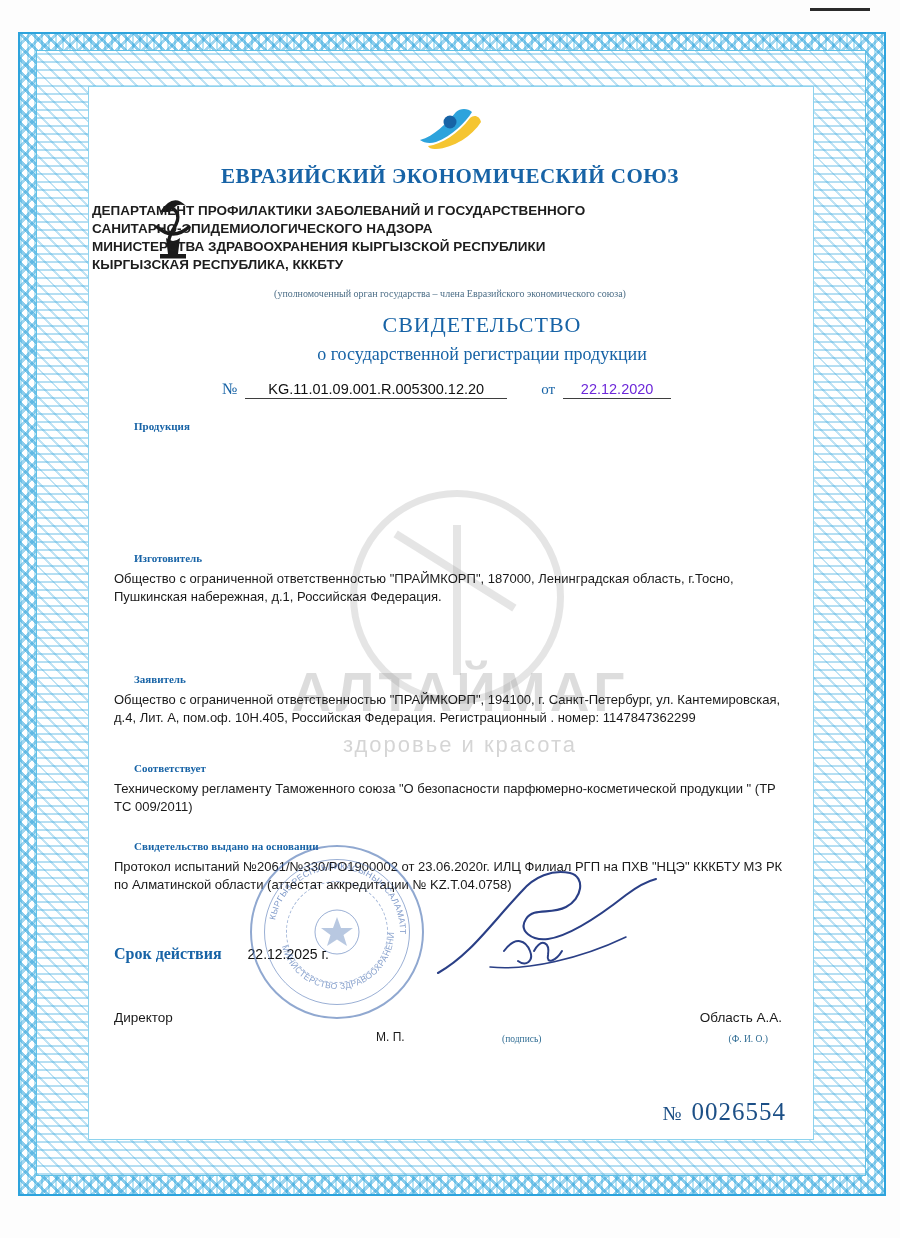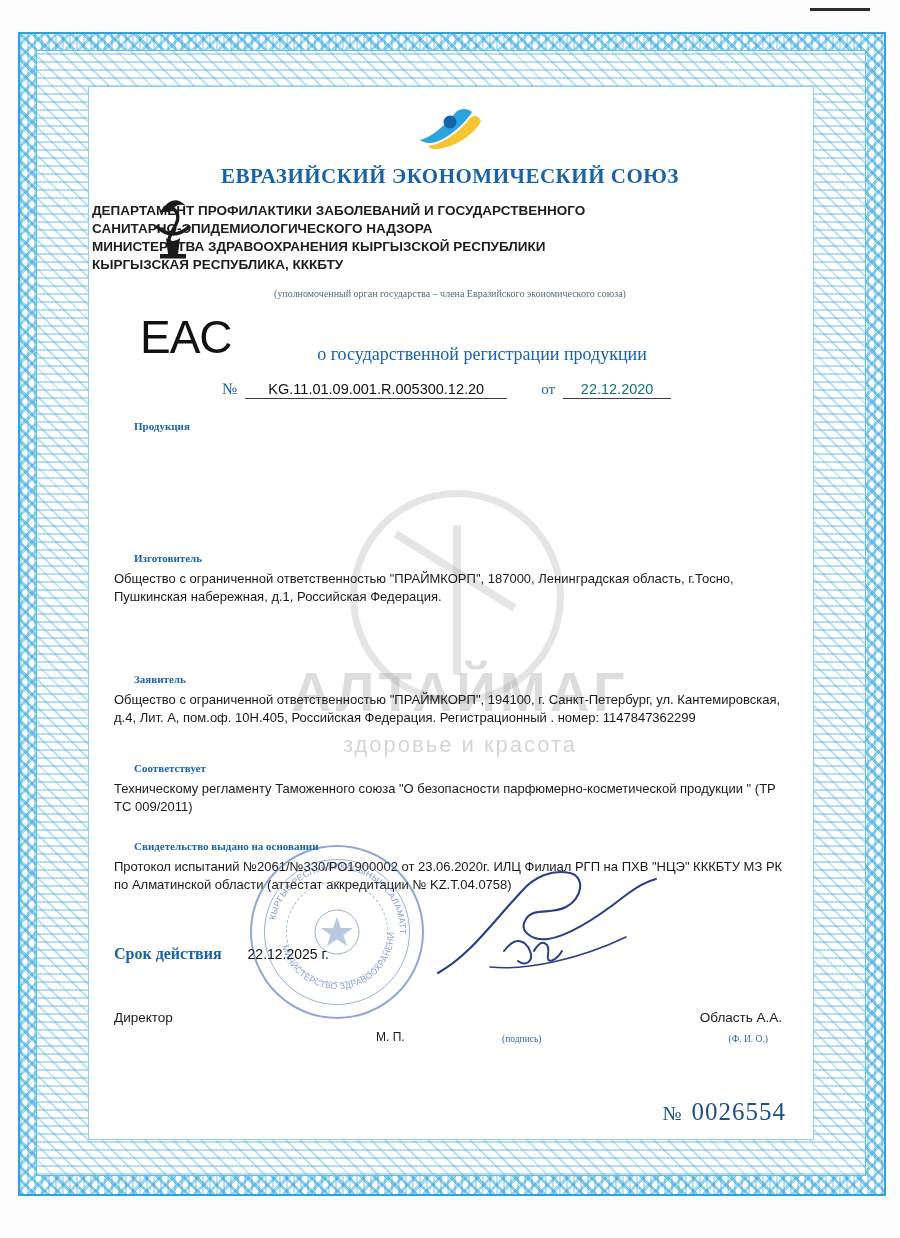--- a/index.html
+++ b/index.html
@@ -248,21 +248,21 @@
     color: #111;
     border-bottom: 1px solid #3e3e3e;
     padding: 0 6px 1px 6px;
     min-width: 250px;
     text-align: center;
   }
   .numline .ot { color: #1763a6; font-size: 15px; margin-left: 26px; }
   .numline .date {
     font-family: "Liberation Sans", sans-serif;
     font-size: 14.5px;
-    color: #0f766e;
+    color: #6d28d9;
     border-bottom: 1px solid #3e3e3e;
     padding: 0 8px 1px 8px;
     min-width: 92px;
     text-align: center;
   }
 
   
   .section { position: absolute; left: 22px; width: 672px; }
   .sec-head {
     font-family: "Liberation Serif", serif;
@@ -458,22 +458,22 @@
 
     <div class="dept-block">
       <div>ДЕПАРТАМЕНТ ПРОФИЛАКТИКИ ЗАБОЛЕВАНИЙ И ГОСУДАРСТВЕННОГО</div>
       <div>САНИТАРНО-ЭПИДЕМИОЛОГИЧЕСКОГО НАДЗОРА</div>
       <div>МИНИСТЕРСТВА ЗДРАВООХРАНЕНИЯ КЫРГЫЗСКОЙ РЕСПУБЛИКИ</div>
       <div>КЫРГЫЗСКАЯ РЕСПУБЛИКА, КККБТУ</div>
     </div>
 
     <div class="auth-note">(уполномоченный орган государства – члена Евразийского экономического союза)</div>
 
-    <div class="eac-mark">ЕAC</div>
-
+
+    <div class="cert-title">СВИДЕТЕЛЬСТВО</div>
     <div class="cert-subtitle">о государственной регистрации продукции</div>
 
     <div class="numline">
       <span class="lbl">№</span>
       <span class="val">KG.11.01.09.001.R.005300.12.20</span>
       <span class="ot">от</span>
       <span class="date">22.12.2020</span>
     </div>
 
     <div class="section s-product">

